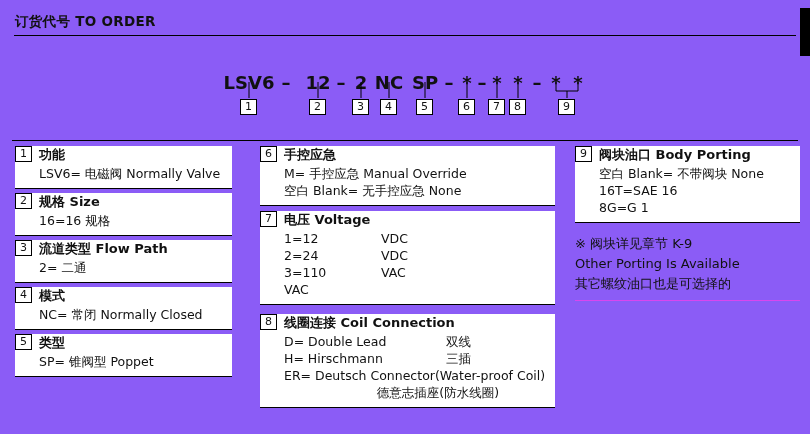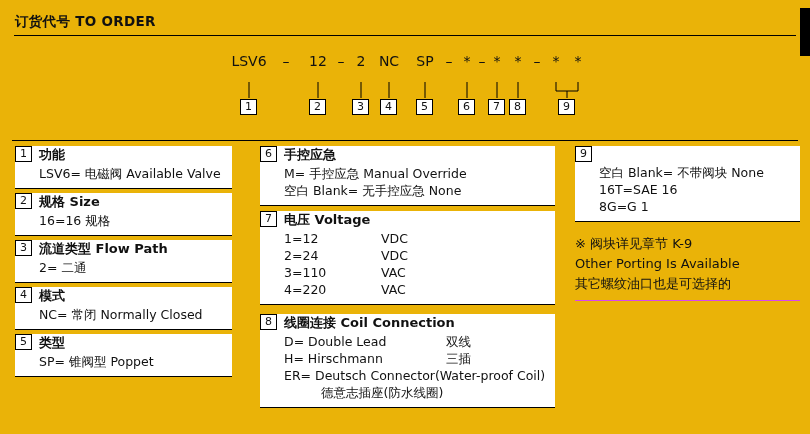--- a/index.html
+++ b/index.html
@@ -1,40 +1,40 @@
 <!DOCTYPE html>
 <html><head>
 <meta charset="utf-8">
 <style>
   * { margin:0; padding:0; box-sizing:border-box; }
   html,body { background:#ffffff; }
   body { font-family:"DejaVu Sans","Liberation Sans",sans-serif; color:#111; }
-  .page { position:relative; width:810px; height:434px; background:#eab308; overflow:hidden; }
+  .page { position:relative; width:810px; height:434px; background:#8b5cf6; overflow:hidden; }
 
   .header-title { position:absolute; left:15px; top:13px; font-size:13.5px; font-weight:bold; letter-spacing:.3px; white-space:nowrap; }
   .header-rule  { position:absolute; left:14px; top:35px; width:782px; border-top:1.5px solid #000; }
   .edge-tab     { position:absolute; right:0; top:8px; width:10px; height:48px; background:#000; }
 
-  .seg { position:absolute; top:53px; transform:translateX(-50%); font-size:14px; font-weight:normal; white-space:nowrap; }
+  .seg { position:absolute; top:72px; transform:translateX(-50%); font-size:18px; font-weight:bold; white-space:nowrap; }
   .diagram-lines { position:absolute; left:0; top:0; width:810px; height:434px; pointer-events:none; }
 
   .numbox { display:inline-block; width:17px; height:16px; border:1px solid #000; font-size:11px; line-height:14px; text-align:center; background:#fff; flex:0 0 17px; }
   .code-box { position:absolute; top:99px; }
 
   .full-rule { position:absolute; left:12px; top:140px; width:786px; border-top:1px solid #000; }
 
   .section { position:absolute; border-bottom:1px solid #000; padding-bottom:6px; background:#fff; }
   .sec-head { display:flex; align-items:flex-start; gap:7px; margin-bottom:2px; }
   .sec-title { font-size:13px; font-weight:bold; line-height:17px; white-space:nowrap; }
   .sec-body { padding-left:24px; font-size:12.5px; }
   .sec-line { line-height:17px; white-space:nowrap; }
   .row { display:flex; }
   .vcol1 { width:97px; }
   .ccol1 { width:162px; }
-  .indent { padding-left:37px; }
+  .indent { padding-left:37px;text-align:center; }
 
   .note-block { position:absolute; border-bottom:1px solid #d946ef; padding-bottom:6px; font-size:13px; }
   .note-line { line-height:20px; white-space:nowrap; }
 </style>
 </head>
 <body>
 
 <div class="page">
 
   <div class="header-title">订货代号 TO ORDER</div>
@@ -72,21 +72,21 @@
   <span class="numbox code-box" style="left:558px">9</span>
 
   <div class="full-rule"></div>
 
   <div class="section" style="left:15px; top:146px; width:217px">
     <div class="sec-head">
       <span class="numbox">1</span>
       <span class="sec-title">功能</span>
     </div>
     <div class="sec-body">
-      <div class="sec-line">LSV6= 电磁阀 Available Valve</div>
+      <div class="sec-line">LSV6= 电磁阀 Normally Valve</div>
     </div>
   </div>
 
   <div class="section" style="left:15px; top:193px; width:217px">
     <div class="sec-head">
       <span class="numbox">2</span>
       <span class="sec-title">规格 Size</span>
     </div>
     <div class="sec-body">
       <div class="sec-line">16=16 规格</div>
@@ -146,21 +146,20 @@
       </div>
       <div class="sec-line row">
         <span class="vcol1">2=24</span>
         <span>VDC</span>
       </div>
       <div class="sec-line row">
         <span class="vcol1">3=110</span>
         <span>VAC</span>
       </div>
       <div class="sec-line row">
-        <span class="vcol1">4=220</span>
         <span>VAC</span>
       </div>
     </div>
   </div>
 
   <div class="section" style="left:260px; top:314px; width:295px">
     <div class="sec-head">
       <span class="numbox">8</span>
       <span class="sec-title">线圈连接 Coil Connection</span>
     </div>
@@ -174,20 +173,21 @@
         <span>三插</span>
       </div>
       <div class="sec-line">ER= Deutsch Connector(Water-proof Coil)</div>
       <div class="sec-line indent">德意志插座(防水线圈)</div>
     </div>
   </div>
 
   <div class="section" style="left:575px; top:146px; width:225px">
     <div class="sec-head">
       <span class="numbox">9</span>
+      <span class="sec-title">阀块油口 Body Porting</span>
     </div>
     <div class="sec-body">
       <div class="sec-line">空白 Blank= 不带阀块 None</div>
       <div class="sec-line">16T=SAE 16</div>
       <div class="sec-line">8G=G 1</div>
     </div>
   </div>
 
   <div class="note-block" style="left:575px; top:234px; width:225px">
     <div class="note-line">※ 阀块详见章节 K-9</div>

